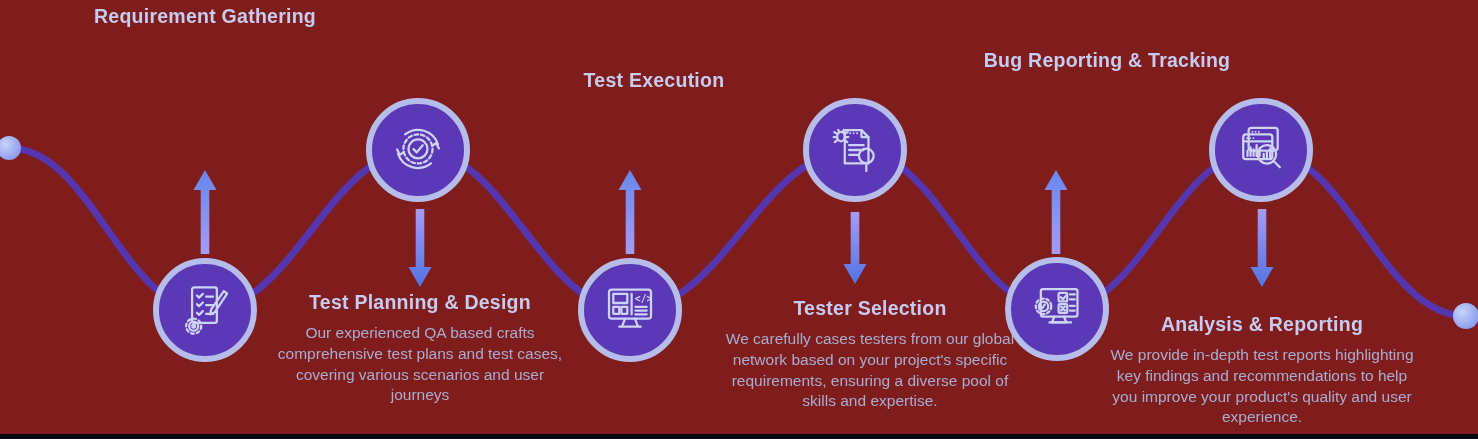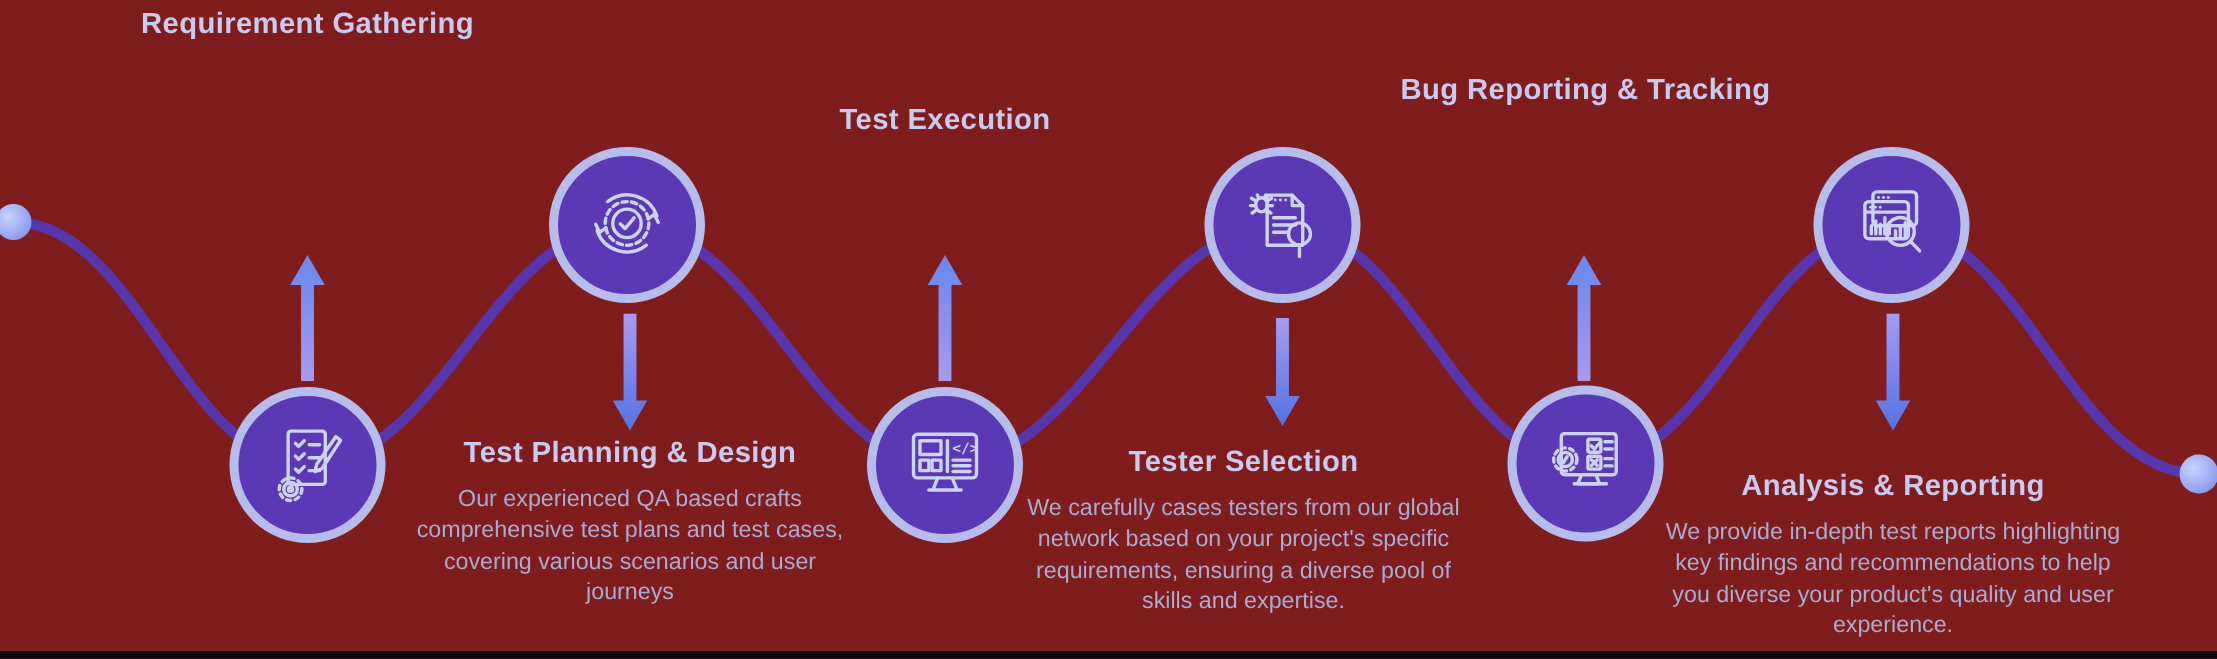--- a/index.html
+++ b/index.html
@@ -92,42 +92,42 @@
       <circle cx="26" cy="25" r="13.5" stroke-dasharray="3.4 2.6"></circle>
       <circle cx="26" cy="25" r="8.8"></circle>
       <path d="M21.8 25.2 l3 3 5.6-6.6"></path>
       <path d="M44.5 20.5 A 19.5 19.5 0 0 0 14 11.5"></path>
       <path d="M7.5 29.5 A 19.5 19.5 0 0 0 38 38.5"></path>
       <path d="M6.6 25.5 L9.1 30.5 L13 27.8"></path>
       <path d="M45.4 24.5 L42.9 19.5 L39 22.2"></path>
     </svg>
   </div>
 
-  <div class="step-text" style="left:478px; top:69px; width:304px;">
+  <div class="step-text" style="left:502px; top:69px; width:304px;">
     <div class="step-title">Test Execution</div>
   </div>
   <svg class="arrow" style="left:617px; top:170px;" width="26" height="84" viewBox="0 0 26 84">
     <polygon points="13,0 24.5,20 17.3,20 17.3,84 8.7,84 8.7,20 1.5,20" fill="url(#agu)"></polygon>
   </svg>
   <div class="node" style="left:578px; top:258px;">
     <svg viewBox="0 0 52 52" class="icon">
       <rect x="6.5" y="7" width="39" height="27" rx="2.5"></rect>
       <path d="M21.5 34 l-3 7.5 M30.5 34 l3 7.5 M16 41.5 h20"></path>
       <rect x="10.5" y="11" width="13" height="8.5"></rect>
       <rect x="10.5" y="23" width="5.5" height="6.5"></rect>
       <rect x="18" y="23" width="5.5" height="6.5"></rect>
       <line x1="27.5" y1="11" x2="27.5" y2="30"></line>
       <text x="30.5" y="18.5" font-size="9">&lt;/&gt;</text>
       <line x1="31" y1="23" x2="41.5" y2="23"></line>
         <line x1="31" y1="26.5" x2="41.5" y2="26.5"></line>
         <line x1="31" y1="30" x2="41.5" y2="30"></line>
     </svg>
   </div>
 
-  <div class="step-text" style="left:675px; top:297px; width:308px;">
+  <div class="step-text" style="left:716px; top:297px; width:308px;">
     <div class="step-title">Tester Selection</div>
     <div class="step-desc">We carefully cases testers from our global network based on your project's specific requirements, ensuring a diverse pool of skills and expertise.</div>
   </div>
   <svg class="arrow" style="left:842px; top:212px;" width="26" height="72" viewBox="0 0 26 72">
     <polygon points="8.7,0 17.3,0 17.3,52 24.5,52 13,72 1.5,52 8.7,52" fill="url(#agd)"></polygon>
   </svg>
   <div class="node" style="left:803px; top:98px;">
     <svg viewBox="0 0 52 52" class="icon">
       <path d="M16.5 7.5 h15.5 l6.5 6.5 v24.5 h-22 z"></path>
       <path d="M32 7.5 v6.5 h6.5"></path>
@@ -137,21 +137,21 @@
         <circle class="fill" cx="24.7" cy="10.5" r="0.9"></circle>
         <circle class="fill" cx="27.9" cy="10.5" r="0.9"></circle>
       <line x1="20.5" y1="21.5" x2="34" y2="21.5"></line>
         <line x1="20.5" y1="26" x2="34" y2="26"></line>
         <line x1="20.5" y1="30.5" x2="28.5" y2="30.5"></line>
       <circle cx="36.5" cy="31.5" r="6.8"></circle>
       <line x1="36.5" y1="40.5" x2="36.5" y2="45.5" stroke-width="3.2"></line>
     </svg>
   </div>
 
-  <div class="step-text" style="left:898px; top:49px; width:318px;">
+  <div class="step-text" style="left:948px; top:49px; width:318px;">
     <div class="step-title">Bug Reporting &amp; Tracking</div>
   </div>
   <svg class="arrow" style="left:1043px; top:170px;" width="26" height="84" viewBox="0 0 26 84">
     <polygon points="13,0 24.5,20 17.3,20 17.3,84 8.7,84 8.7,20 1.5,20" fill="url(#agu)"></polygon>
   </svg>
   <div class="node" style="left:1005px; top:257px;">
     <svg viewBox="0 0 52 52" class="icon">
       <rect x="11" y="7.5" width="34" height="25.5" rx="2"></rect>
       <path d="M23.5 33 l-2.2 5.5 h13.4 l-2.2-5.5"></path>
       <line x1="19" y1="38.5" x2="39" y2="38.5"></line>
@@ -164,21 +164,21 @@
       <line x1="38" y1="23" x2="42.5" y2="23"></line>
         <line x1="38" y1="27.5" x2="42.5" y2="27.5"></line>
       <circle cx="13.5" cy="23.5" r="7.2" stroke-dasharray="2.6 2.6"></circle>
       <circle cx="13.5" cy="23.5" r="4.4"></circle>
       <path d="M14.6 21.8 l-2.2 3.4"></path>
     </svg>
   </div>
 
   <div class="step-text" style="left:1107px; top:297px; width:310px;margin-top:16px;">
     <div class="step-title">Analysis &amp; Reporting</div>
-    <div class="step-desc">We provide in-depth test reports highlighting key findings and recommendations to help you diverse your product's quality and user experience.</div>
+    <div class="step-desc">We provide in-depth test reports highlighting key findings and recommendations to help you improve your product's quality and user experience.</div>
   </div>
   <svg class="arrow" style="left:1249px; top:209px;" width="26" height="78" viewBox="0 0 26 78">
     <polygon points="8.7,0 17.3,0 17.3,58 24.5,58 13,78 1.5,58 8.7,58" fill="url(#agd)"></polygon>
   </svg>
   <div class="node" style="left:1209px; top:98px;">
     <svg viewBox="0 0 52 52" class="icon">
       <rect x="14.5" y="5.5" width="27" height="21" rx="2.5"></rect>
       <circle class="fill" cx="18" cy="9" r="0.9"></circle>
         <circle class="fill" cx="21" cy="9" r="0.9"></circle>
         <circle class="fill" cx="24" cy="9" r="0.9"></circle>

